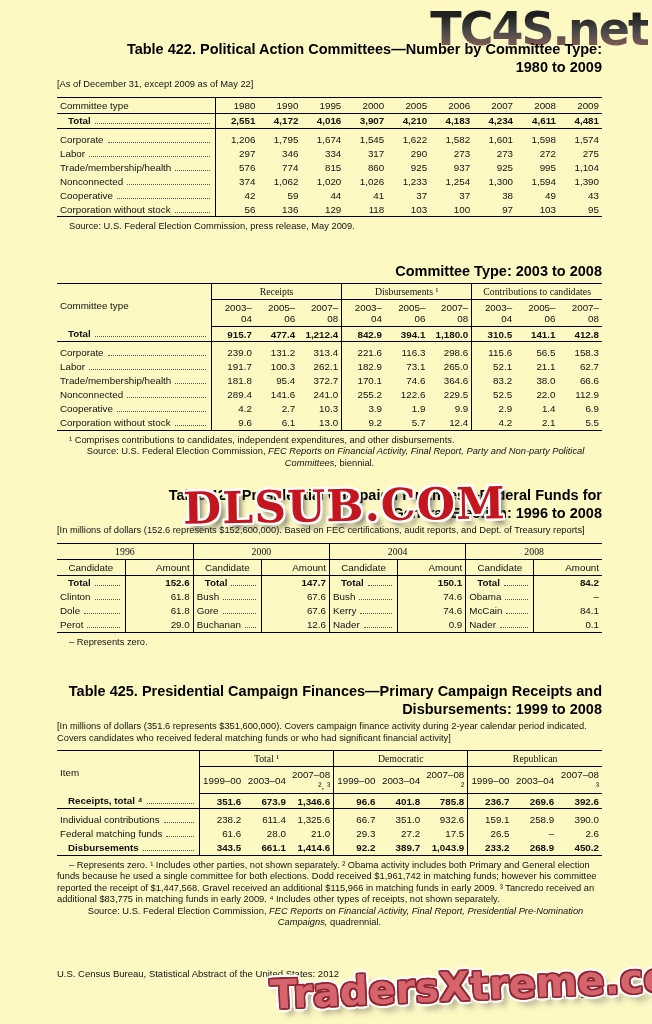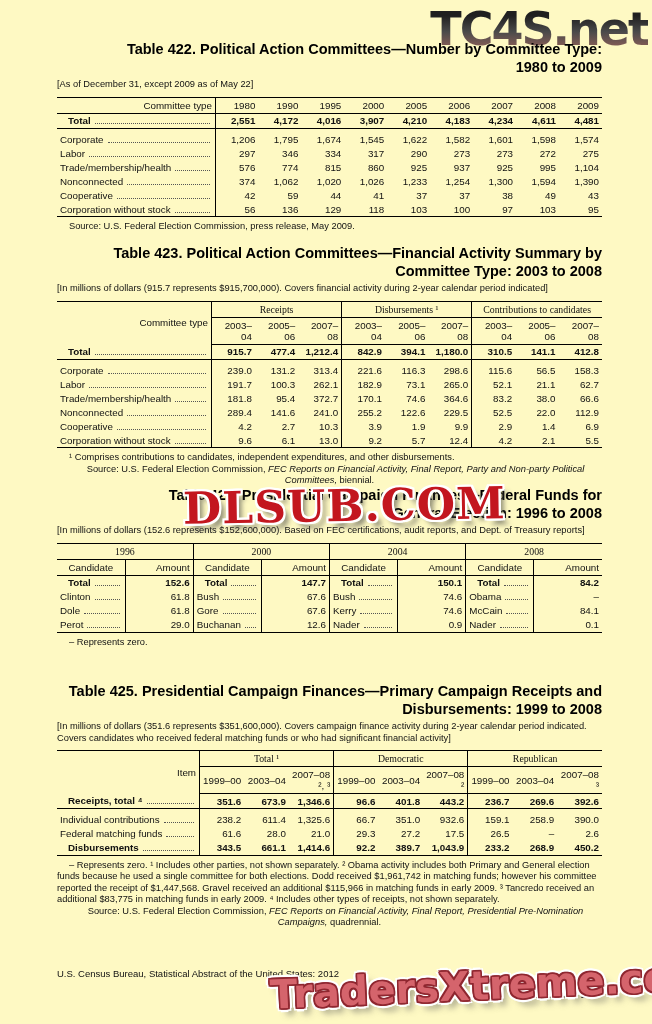--- a/index.html
+++ b/index.html
@@ -19,21 +19,21 @@
   .fn{font-size:9.3px;line-height:11.5px;margin:4px 0 0 0;text-indent:12px;color:#111;}
   .fn.cont{margin-top:0;text-align:center;}
   .fn i{font-style:italic;}
 
   table{border-collapse:collapse;width:100%;table-layout:fixed;
         border-top:1.5px solid #000;font-size:9.8px;}
   th{font-weight:normal;padding:2px 3px;line-height:11px;}
   td{padding:1.5px 3px;line-height:11px;}
   thead tr:last-child th{border-bottom:1px solid #000;}
   .grp{text-align:center;border-bottom:1px solid #000;font-family:Liberation Serif, serif;}
-  .stub{text-align:right;vertical-align:middle;}
+  .stub{text-align:left;vertical-align:middle;}
   .num{text-align:right;}
   .sep{border-left:1px solid #000;}
   tbody tr:last-child td{border-bottom:1px solid #000;}
   tr.rule td{border-bottom:1px solid #000;}
   tr.bold td{font-weight:bold;}
   tr.bold td.lbl .lt{padding-left:8px;}
   tr.gap td{padding-top:5px;}
   td.lbl{text-align:right;}
   td.lbl .cellflex{display:flex;align-items:flex-end;}
   td.lbl .lt{white-space:nowrap;}
@@ -222,24 +222,23 @@
             <td class="num">103</td>
             <td class="num">95</td>
           </tr>
         </tbody>
     </table>
     <p class="fn">Source: U.S. Federal Election Commission, press release, May 2009.</p>
   </div>
 
   <div class="content" id="s423">
     <h2 class="ttl">
-      <span>Table 423. Political Action Committees—Financial Activity Summary by</span><br>
+      <br>
       <span>Committee Type: 2003 to 2008</span>
     </h2>
-    <p class="note">[In millions of dollars (915.7 represents $915,700,000). Covers financial activity during 2-year calendar period indicated]</p>
     <table class="t423">
       <thead>
         <tr>
           <th class="stub" rowspan="2">Committee type</th>
           <th class="grp sep" colspan="3">Receipts</th>
           <th class="grp sep" colspan="3">Disbursements ¹</th>
           <th class="grp sep" colspan="3">Contributions to candidates</th>
         </tr>
         <tr>
           <th class="num sep">2003–04</th>
@@ -565,21 +564,21 @@
               <span class="cellflex">
                 <span class="lt">Receipts, total ⁴</span>
                 <span class="dots"></span>
               </span>
             </td>
             <td class="num sep">351.6</td>
             <td class="num">673.9</td>
             <td class="num">1,346.6</td>
             <td class="num sep">96.6</td>
             <td class="num">401.8</td>
-            <td class="num">443.2</td>
+            <td class="num">785.8</td>
             <td class="num sep">236.7</td>
             <td class="num">269.6</td>
             <td class="num">392.6</td>
           </tr>
           <tr class="gap">
             <td class="lbl">
               <span class="cellflex">
                 <span class="lt">Individual contributions</span>
                 <span class="dots"></span>
               </span>

